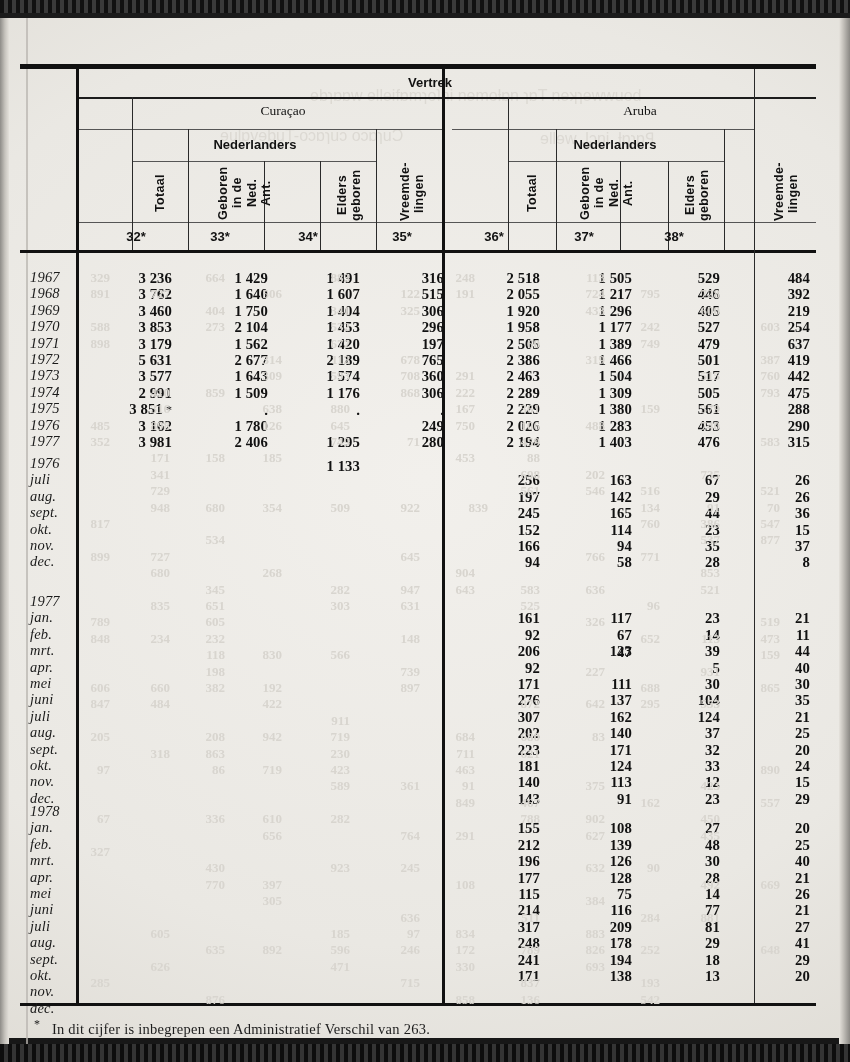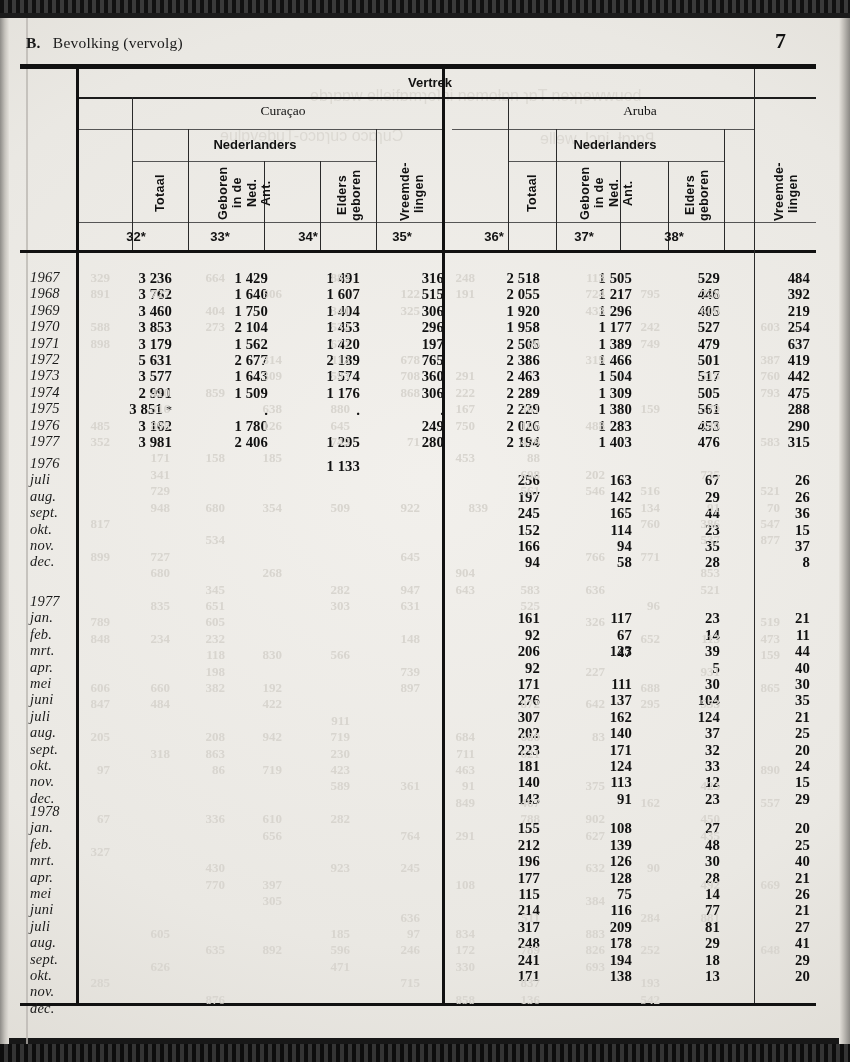--- a/index.html
+++ b/index.html
@@ -75,27 +75,20 @@
 <div class="page">
   <div class="paper"></div>
   <div class="edge-top"></div>
   <div class="edge-top2"></div>
   <div class="edge-bot"></div>
   <div class="edge-bot2"></div>
   <div class="edge-left"></div>
   <div class="edge-right"></div>
   <div class="gutter"></div>
 
-  <div class="hdr">
-    <div class="hdr-title">
-      <b>B.</b>
-      &nbsp;&nbsp;<span>Bevolking  (vervolg)</span>
-    </div>
-    <div class="pageno">7</div>
-  </div>
   <div class="rule-top"></div>
 
   <div class="tbl">
 
     <div class="ghost-t" style="left:290px;top:18px;">ɘbɿɒɒw ɘllɘifɒmɿoʇni nɘmoƚɒn ɿɒT  nɘʞɿɘwwuod</div>
     <div class="ghost-t" style="left:200px;top:58px;">ɘulɒvɘbuT-oɔɒɿuɔ          oɔɒɿuƆ</div>
     <div class="ghost-t" style="left:520px;top:58px;">ɘllɘw  .lɔni ,ƚɒɿɒꟼ</div>
 
     <div class="hline dark" style="left:56px;top:28px;width:740px;"></div>
     <div class="hline" style="left:56px;top:60px;width:366px;"></div>
@@ -699,13 +692,17 @@
         <div class="ghost" style="left:360px;top:906.1999999999991px;width:40px;">715</div>
         <div class="ghost" style="left:480px;top:906.1999999999991px;width:40px;">837</div>
         <div class="ghost" style="left:600px;top:906.1999999999991px;width:40px;">193</div>
         <div class="ghost" style="left:165px;top:922.5999999999991px;width:40px;">876</div>
         <div class="ghost" style="left:415px;top:922.5999999999991px;width:40px;">858</div>
         <div class="ghost" style="left:480px;top:922.5999999999991px;width:40px;">136</div>
         <div class="ghost" style="left:600px;top:922.5999999999991px;width:40px;">542</div>
       </div>
   </div>
 
+  <div class="foot">
+    <span class="st">*</span>
+    &nbsp;&nbsp;<span>In dit cijfer is inbegrepen een Administratief Verschil van 263.</span>
+  </div>
 </div>
 
 </body></html>

